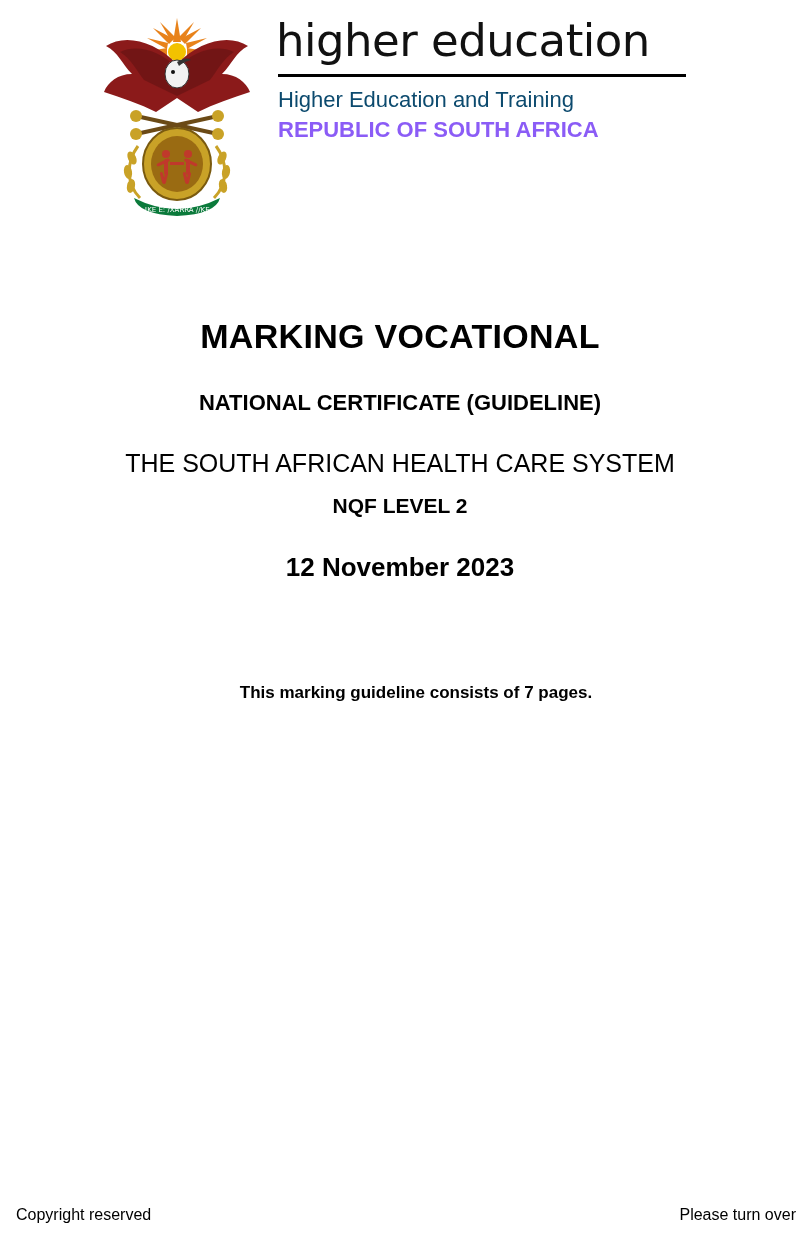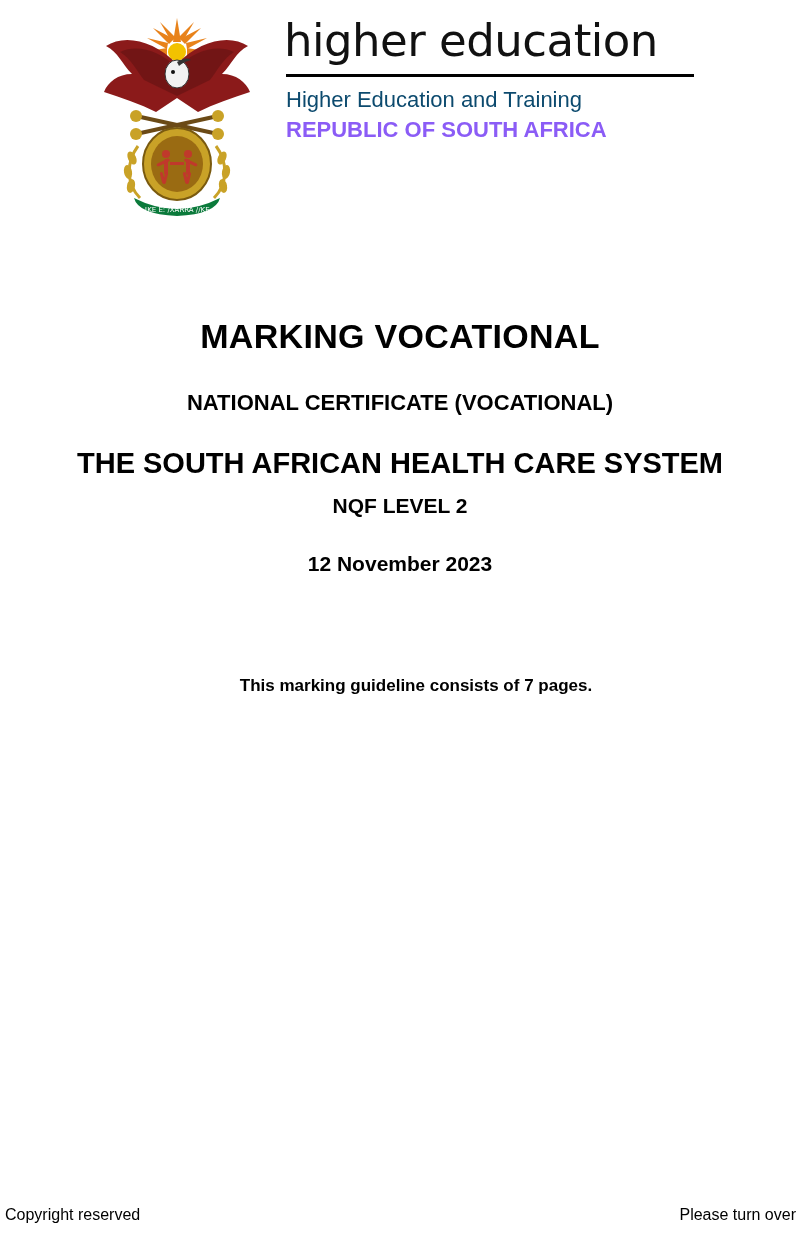--- a/index.html
+++ b/index.html
@@ -27,21 +27,21 @@
 
   .coat-wrap {
     width: 170px;
     height: 215px;
     position: relative;
     flex: 0 0 auto;
   }
 
   
   .dept-block {
-    margin-left: 22px;
+    margin-left: 14px;
     padding-top: 6px;
     flex: 0 0 auto;
   }
   .dept-title {
     font-family: "DejaVu Sans", sans-serif;
     font-size: 45px;
     line-height: 46px;
     letter-spacing: -0.5px;
     color: #111111;
     font-weight: 400;
@@ -86,45 +86,45 @@
     font-weight: bold;
     letter-spacing: 0.3px;
     margin-bottom: 34px;
   }
   .qualification {
     font-size: 22px;
     font-weight: bold;
     margin-bottom: 32px;
   }
   .subject {
-    font-size: 29px;
-    font-weight: bold;
+    font-size: 25px;
+    font-weight: normal;
     line-height: 30px;
   }
   .level {
     font-size: 21px;
     font-weight: bold;
     margin-top: 16px;
   }
   .exam-date {
-    font-size: 21px;
+    font-size: 26px;
     font-weight: bold;
     margin-top: 34px;
   }
   .page-count {
     font-size: 17px;
     font-weight: bold;
     margin-top: 100px;
     padding-left: 32px;
   }
 
   
   .footer {
     position: absolute;
-    left: 1px;
+    left: 12px;
     right: 0;
     bottom: 14px;
     padding: 0 4px;
     display: flex;
     justify-content: space-between;
     font-size: 16px;
   }
 </style>
 </head>
 <body>
@@ -202,21 +202,21 @@
   <div class="dept-block">
     <div class="dept-title">higher education</div>
     <div class="dept-rule"></div>
     <div class="dept-sub2">Higher Education and Training</div>
     <div class="dept-sub3">REPUBLIC OF SOUTH AFRICA</div>
   </div>
 </div>
 
 <div class="titles">
   <div class="doc-type">MARKING VOCATIONAL</div>
-  <div class="qualification">NATIONAL CERTIFICATE (VOCATIONAL)</div>
+  <div class="qualification">NATIONAL CERTIFICATE (GUIDELINE)</div>
   <div class="subject">THE SOUTH AFRICAN HEALTH CARE SYSTEM</div>
   <div class="level">NQF LEVEL 2</div>
   <div class="exam-date">12 November 2023</div>
   <div class="page-count">This marking guideline consists of 7 pages.</div>
 </div>
 
 <div class="footer">
   <div>Copyright reserved</div>
   <div>Please turn over</div>
 </div>

